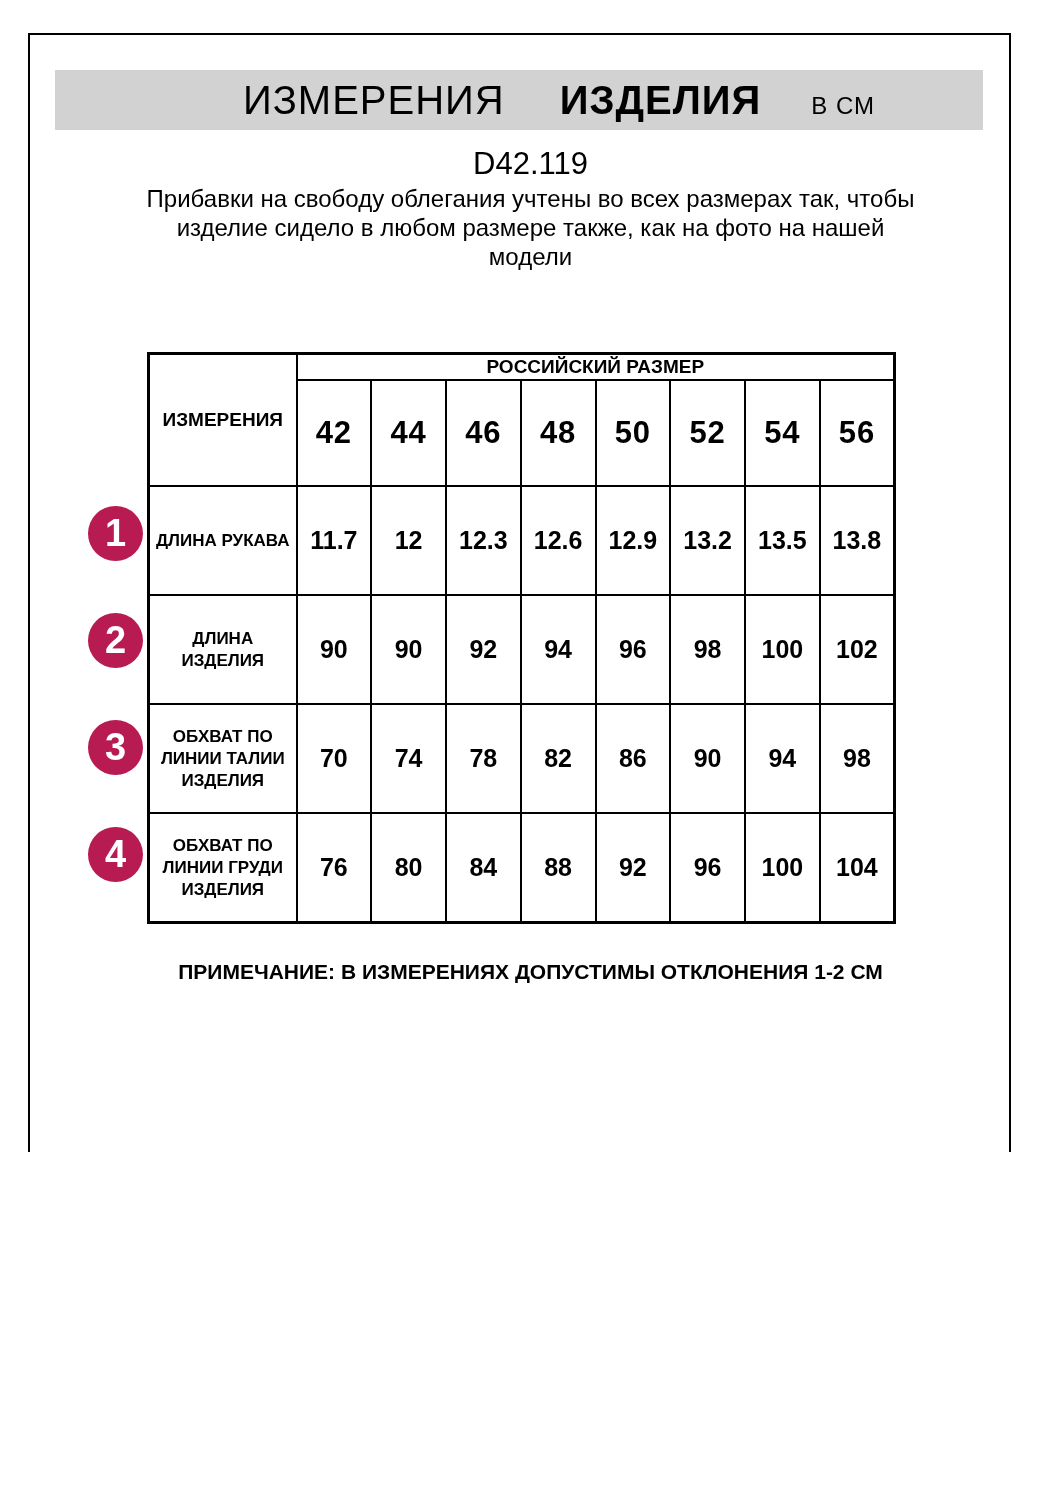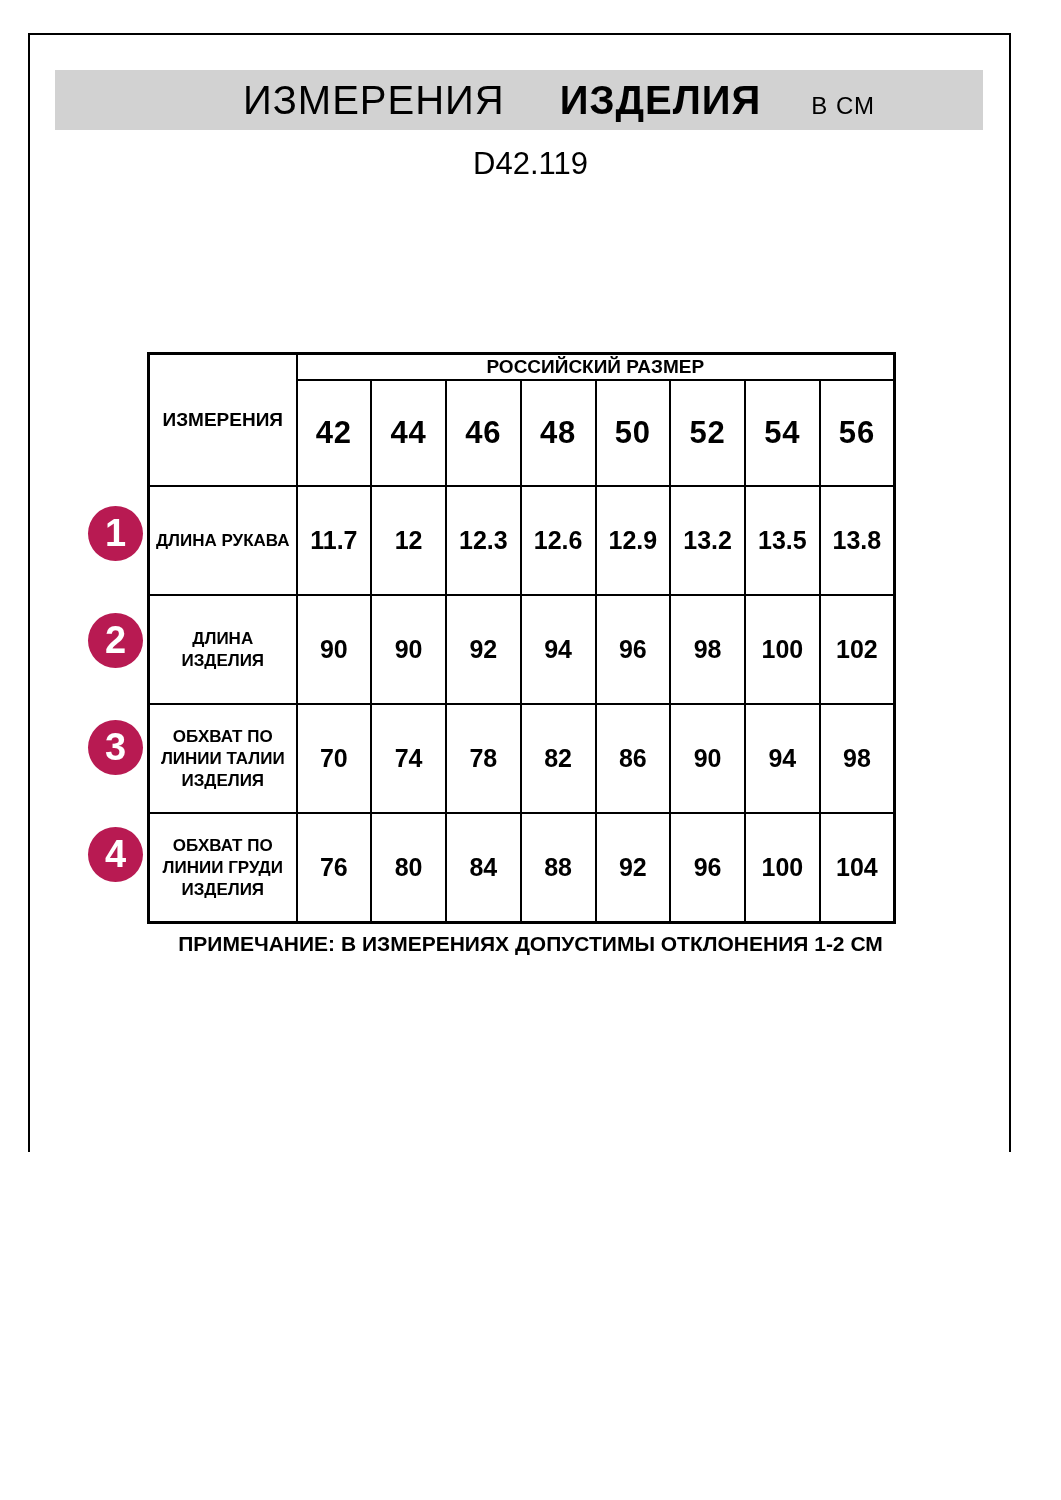--- a/index.html
+++ b/index.html
@@ -54,38 +54,41 @@
     border-radius:50%; background:#b81a52; color:#fff;
     display:flex; align-items:center; justify-content:center;
     font-size:38px; font-weight:bold;
   }
   .badge1 { top:506px; }
   .badge2 { top:613px; }
   .badge3 { top:720px; }
   .badge4 { top:827px; }
 
   .note {
-    position:absolute; left:0; right:0; top:932px;
+    position:absolute; left:0; right:0; top:960px;
     text-align:center; font-size:21px; font-weight:bold;
   }
 </style>
 </head>
 <body>
 
 <div class="page">
   <div class="frame"></div>
 
   <div class="title-bar">
     <span class="title-word1">ИЗМЕРЕНИЯ</span>
     <span class="title-word2">ИЗДЕЛИЯ</span>
     <span class="title-unit">В СМ</span>
   </div>
 
   <div class="product-code">D42.119</div>
 
+  <div class="intro-para para1">Прибавки на свободу облегания учтены во всех размерах так, чтобы
+изделие сидело в любом размере также, как на фото на нашей
+модели</div>
 
   <table class="size-table">
     <colgroup>
       <col style="width:148px">
       <col style="width:74.75px">
         <col style="width:74.75px">
         <col style="width:74.75px">
         <col style="width:74.75px">
       <col style="width:74.75px">
         <col style="width:74.75px">

